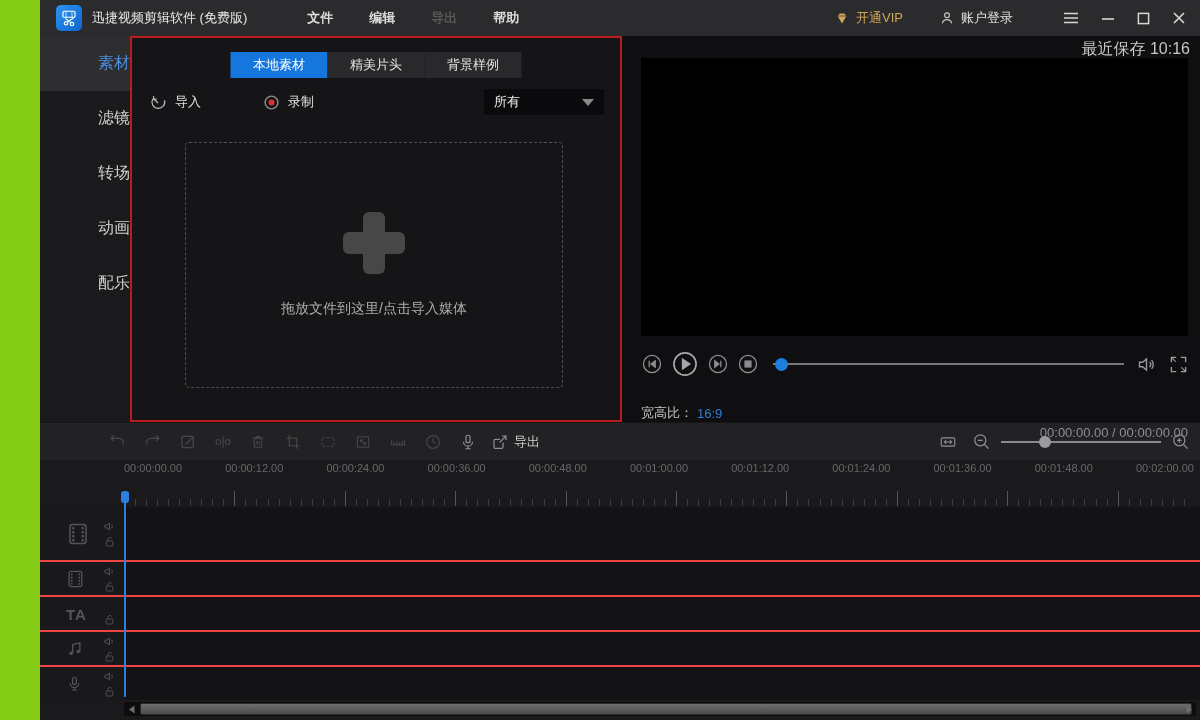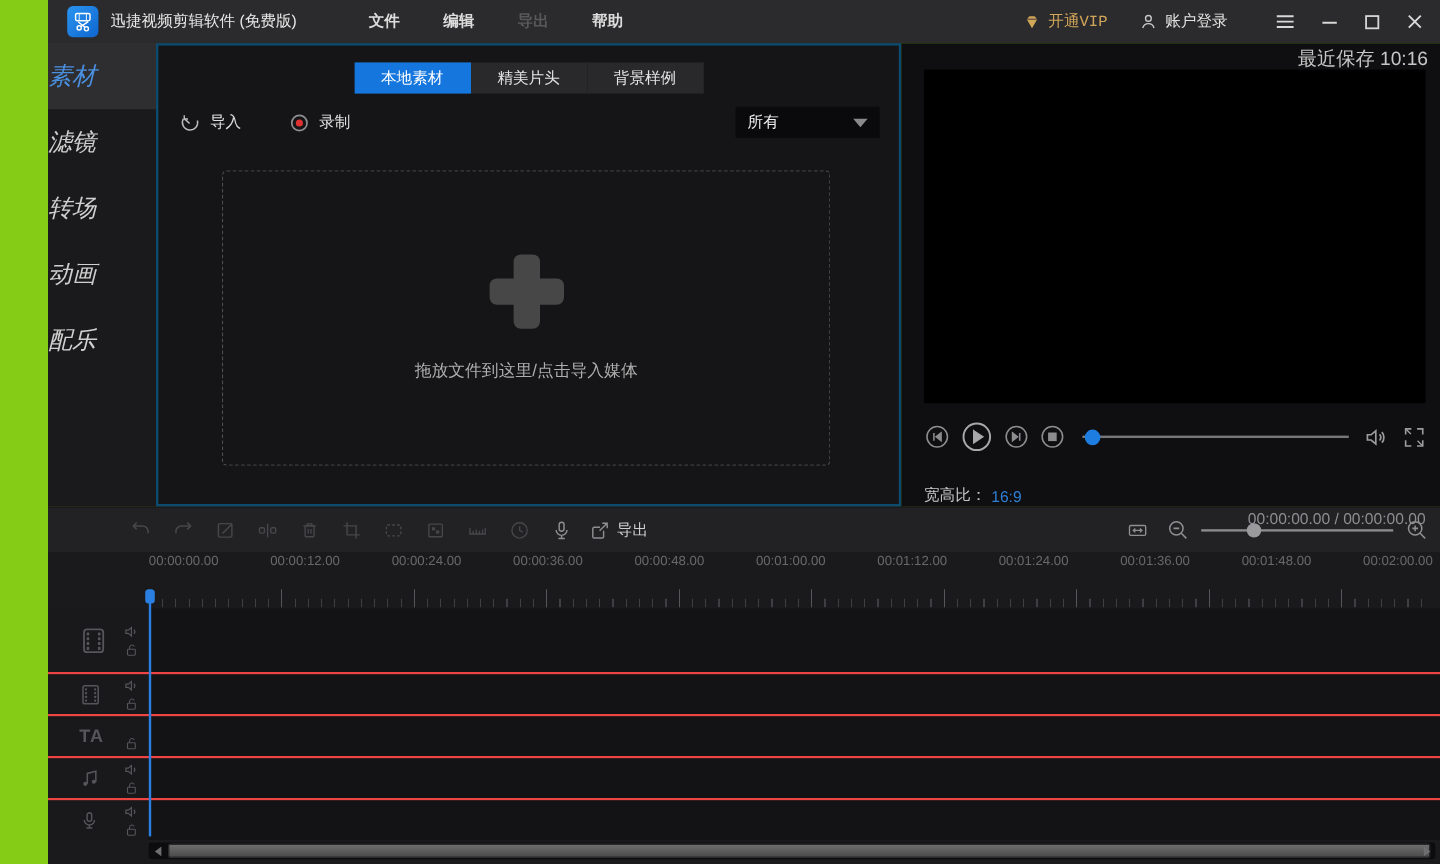--- a/index.html
+++ b/index.html
@@ -7,38 +7,38 @@
   body { font-family:"Liberation Sans","DejaVu Sans",sans-serif; color:#e0e0e0; -webkit-font-smoothing:antialiased; }
   .app { width:1200px; height:720px; display:flex; flex-direction:column; background:#84cc16;padding-left:40px; }
 
   
   .titlebar { height:36px; background:#2b2b2d; display:flex; align-items:center; flex-shrink:0; padding:0 14px 0 16px; }
   .logo { width:26px; height:26px; border-radius:5px; background:linear-gradient(135deg,#2b94f0,#0e66cf); display:flex; align-items:center; justify-content:center; margin-right:10px; flex-shrink:0; }
   .app-title { font-size:13px; color:#e8e8e8; margin-right:60px; white-space:nowrap; }
   .menus { display:flex; gap:36px; font-size:13px; color:#dcdcdc; }
   .menu { cursor:default;font-weight:bold; }
   .menu.disabled { color:#58585a; }
-  .titlebar-right { margin-left:auto; display:flex; align-items:center; gap:26px;font-family:Liberation Mono, monospace; }
+  .titlebar-right { margin-left:auto; display:flex; align-items:center; gap:36px; }
   .vip { display:flex; align-items:center; gap:6px; color:#d2a659; font-size:13px; }
   .login { display:flex; align-items:center; gap:6px; color:#e2e2e2; font-size:13px; }
   .winbtns { display:flex; align-items:center; gap:22px; margin-left:14px; color:#d8d8d8; }
   .winbtns span { display:flex; }
 
   
   .main-row { height:386px; display:flex; flex-shrink:0; }
   .sidebar { width:90px; background:#1a1a1c; flex-shrink:0; }
-  .side-item { height:55px; display:flex; align-items:center; justify-content:flex-start; font-size:20px; color:#d0d0d0; cursor:pointer;font-style:italic; }
+  .side-item { height:55px; display:flex; align-items:center; justify-content:flex-end; font-size:16px; color:#d0d0d0; cursor:pointer; }
   .side-item.active { background:#2e2e31; color:#4a90e0; }
 
   
-  .media-panel { width:621px; flex-shrink:0; background:#151517; border:2px solid #0c4a6e; position:relative; }
+  .media-panel { width:492px; flex-shrink:0; background:#151517; border:2px solid #b91c1c; position:relative; }
   .tabs { position:absolute; top:14px; left:50%; transform:translateX(-50%); display:flex; }
   .tab { width:97px; height:26px; display:flex; align-items:center; justify-content:center; font-size:13px; background:#29292c; color:#e4e4e4; cursor:pointer; }
   .tab.active { background:#1576dd; color:#fff; }
-  .media-actions { position:absolute; top:50px; left:18px; right:16px; height:28px; display:flex; align-items:center; }
+  .media-actions { position:absolute; top:50px; left:18px; right:16px; height:28px; display:flex; align-items:center;gap:22px; }
   .m-btn { display:flex; align-items:center; gap:8px; font-size:13px; color:#e0e0e0; margin-right:40px; cursor:pointer; }
   .dropdown { margin-left:auto; width:120px; height:26px; background:#0a0a0c; display:flex; align-items:center; padding:0 10px; font-size:13px; color:#f0f0f0; cursor:pointer; }
   .dd-caret { margin-left:auto; width:0; height:0; border-left:6px solid transparent; border-right:6px solid transparent; border-top:7px solid #8a8a8d; }
   .dropzone { position:absolute; left:53px; right:57px; top:104px; height:246px; border:1px dashed #4e4e51; border-radius:4px; display:flex; flex-direction:column; align-items:center; justify-content:center; cursor:pointer; }
   .plus { position:relative; width:62px; height:62px; margin-bottom:26px; }
   .plus::before, .plus::after { content:""; position:absolute; background:#474747; border-radius:6px; }
   .plus::before { left:0; top:20px; width:62px; height:22px; }
   .plus::after { left:20px; top:0; width:22px; height:62px; }
   .dz-text { font-size:14px; color:#aeaeae; }
 

